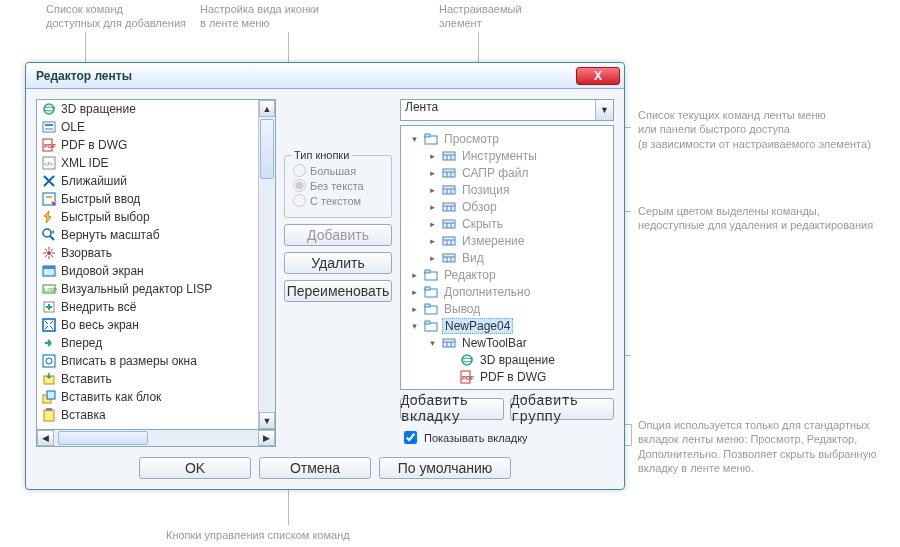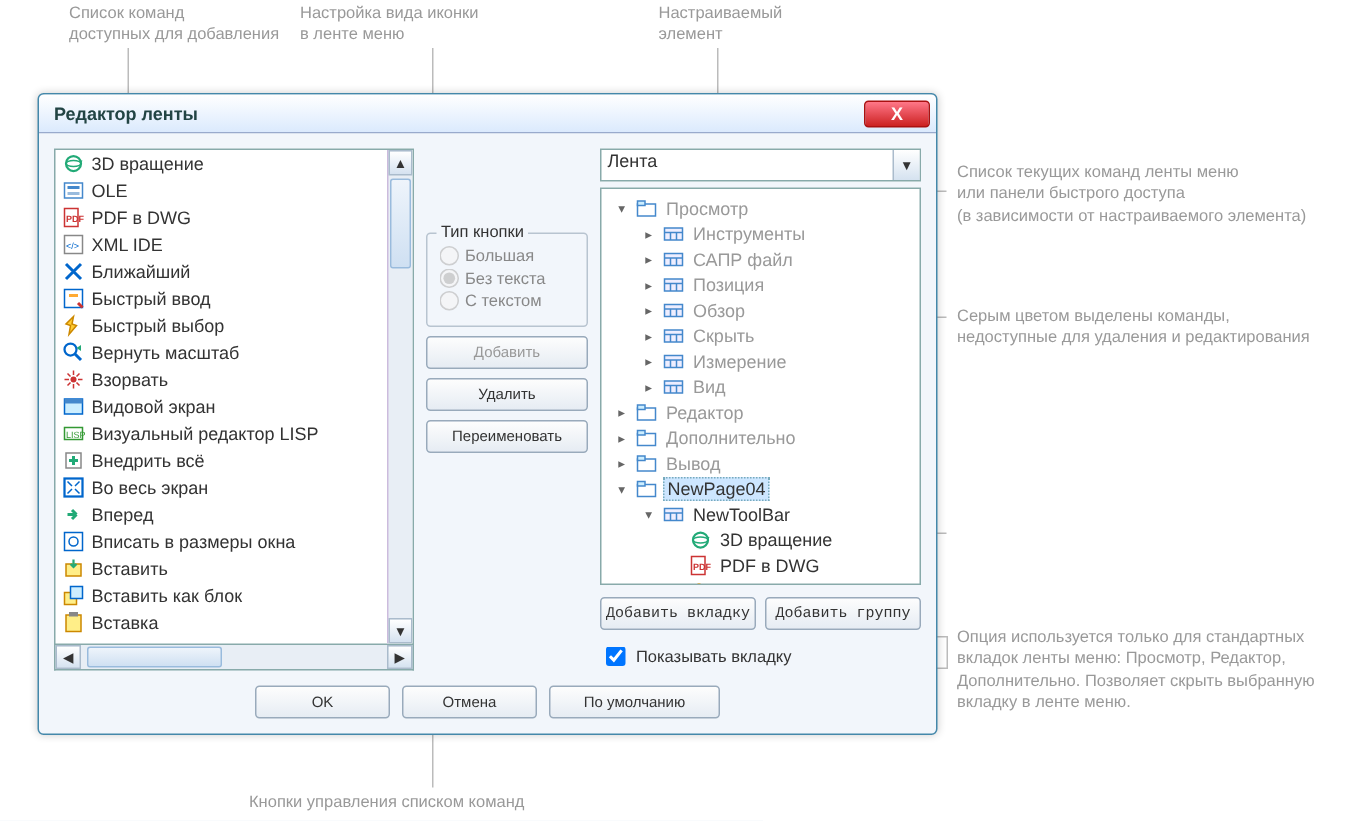--- a/index.html
+++ b/index.html
@@ -24,37 +24,37 @@
   .vscroll .thumb { position: absolute; left: 1px; right: 1px; top: 2px; height: 60px; background: linear-gradient(#eef4fb,#cfe0f2); border: 1px solid #9bd; border-radius: 2px; cursor: pointer; }
   .hscroll { height: 17px; background: #e8eef5; border: 1px solid #8aa; border-top: none; display: flex; }
   .hscroll .arr { width: 17px; background: linear-gradient(#fff,#d5e2f0); border: 1px solid #abc; display: flex; align-items: center; justify-content: center; font-size: 9px; cursor: pointer; }
   .hscroll .track { flex: 1; position: relative; }
   .hscroll .thumb { position: absolute; top: 1px; bottom: 1px; left: 4px; width: 90px; background: linear-gradient(#eef4fb,#cfe0f2); border: 1px solid #9bd; border-radius: 2px; cursor: pointer; }
   .midcol { width: 108px; display: flex; flex-direction: column; gap: 6px; padding-top: 56px; }
   .group { border: 1px solid #b8c4d0; border-radius: 3px; padding: 6px 8px 8px; font-size: 11px; position: relative; }
   .group .legend { position: absolute; top: -7px; left: 6px; background: #f2f6fb; padding: 0 3px; color: #333; }
   .radio { display: flex; align-items: center; gap: 4px; margin: 2px 0; color: #888; cursor: pointer; }
   .radio input { margin: 0; }
-  .btn { height: 22px; background: linear-gradient(#fdfdfd,#e6ecf3); border: 1px solid #9ab; border-radius: 3px; font-size: 10px; display: flex; align-items: center; justify-content: center; cursor: pointer; }
+  .btn { height: 22px; background: linear-gradient(#fdfdfd,#e6ecf3); border: 1px solid #9ab; border-radius: 3px; font-size: 14px; display: flex; align-items: center; justify-content: center; cursor: pointer; }
   .btn.dis { color: #999; cursor: default; }
   .rightcol { flex: 1; display: flex; flex-direction: column; gap: 4px; }
   .combo { height: 22px; background: #fff; border: 1px solid #8aa; display: flex; align-items: flex-start; padding: 0 4px; position: relative; cursor: pointer; }
   .combo .drop { position: absolute; right: 0; top: 0; bottom: 0; width: 18px; background: linear-gradient(#fff,#d5e2f0); border-left: 1px solid #abc; display: flex; align-items: center; justify-content: center; font-size: 9px; }
   .treebox { flex: 1; background: #fff; border: 1px solid #8aa; overflow: hidden; position: relative; padding: 4px 2px; font-size: 12px; }
   .trow { display: flex; align-items: center; height: 17px; cursor: default; }
   .expander { width: 11px; font-size: 9px; color: #666; display: inline-block; text-align: center; cursor: pointer; }
   .tic { width: 16px; height: 14px; margin: 0 3px; display: inline-flex; align-items: center; justify-content: center; font-size: 11px; }
   .trow.sel .label { background: #cde6ff; border: 1px dotted #7ab; padding: 0 2px; }
   .trow.dim { color: #999; }
   .trow .label { padding: 0 2px; }
   .btmrow { display: flex; gap: 6px; margin-top: 4px; }
   .btmrow .btn { flex: 1; font-family: Liberation Mono, monospace; }
   .chkrow { display: flex; align-items: center; gap: 4px; margin-top: 4px; font-size: 11px; }
   .footer { display: flex; gap: 8px; justify-content: center; padding: 10px 0 0; }
-  .footer .btn { width: 90px; }
+  .footer .btn { width: 112px; }
   .ic-svg { width: 16px; height: 16px; }
   svg { display: block; }
 </style>
 </head>
 <body>
 
 <div class="canvas">
 
   <div class="annot" style="left:46px; top:2px; text-align:left;">Список команд<br>доступных для добавления</div>
   <div class="annot" style="left:200px; top:2px;">Настройка вида иконки<br>в ленте меню</div>
@@ -483,17 +483,17 @@
           </div>
           <label class="chkrow">
             <input type="checkbox" checked="" style="">
             <span>Показывать вкладку</span>
           </label>
         </div>
       </div>
       <div class="footer">
         <div class="btn">OK</div>
         <div class="btn">Отмена</div>
-        <div class="btn" style="width:114px">По умолчанию</div>
+        <div class="btn" style="width:132px">По умолчанию</div>
       </div>
     </div>
   </div>
 </div>
 
 </body></html>

